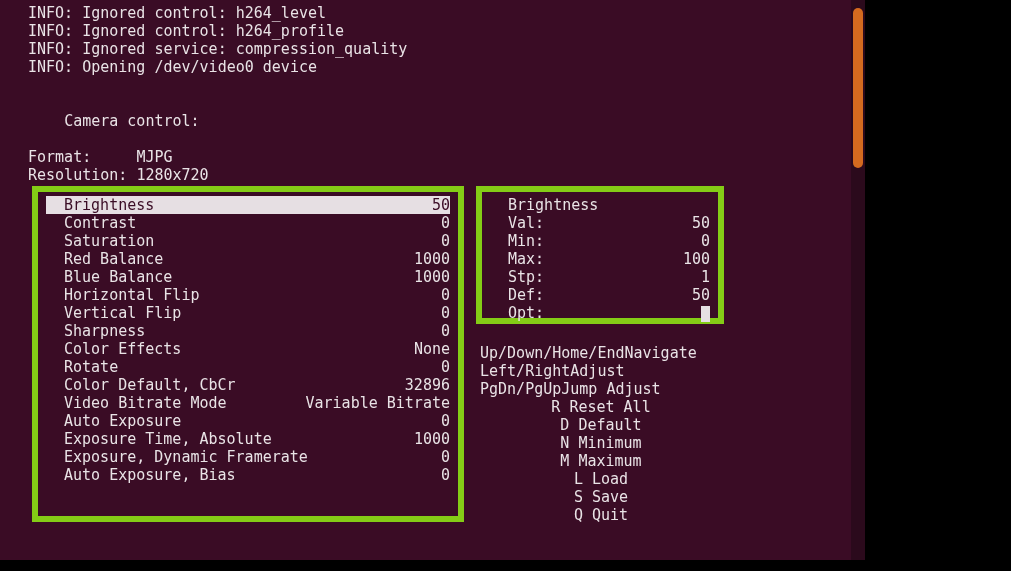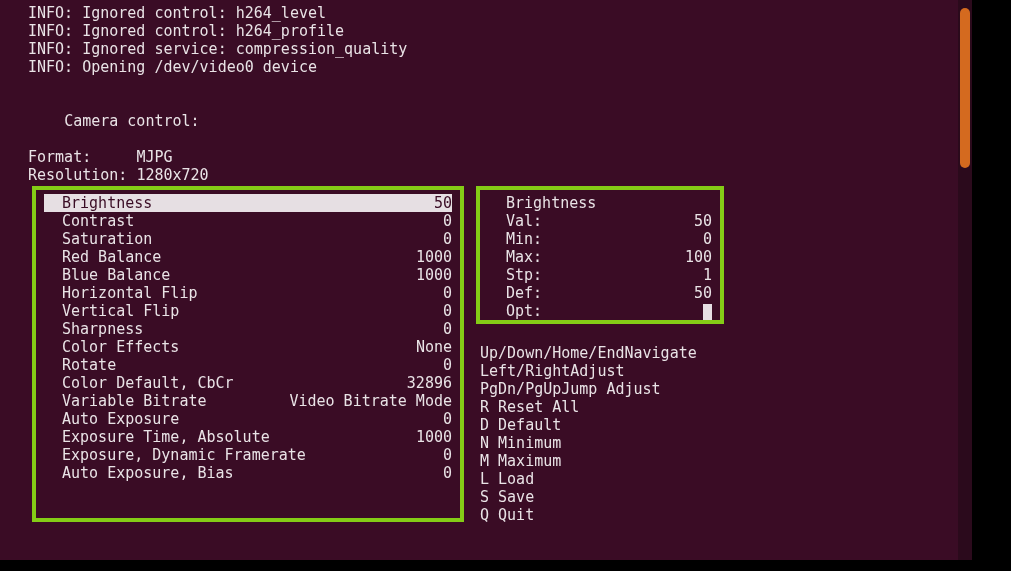--- a/index.html
+++ b/index.html
@@ -8,42 +8,42 @@
     font-family: "DejaVu Sans Mono", "Liberation Mono", Consolas, monospace;
     font-size: 15px;
     line-height: 18px;
     width: 1011px;
     height: 571px;
     overflow: hidden;
   }
   .terminal {
     background: #3a0c25;
     color: #e9e3e6;
-    width: 972px;
+    width: 865px;
     height: 560px;
     position: relative;
     padding: 4px 0 0 0;
   }
   .scrollbar {
     position: absolute;
     right: 0; top: 0; bottom: 0;
     width: 14px;
     background: #2b0a1c;
   }
   .scrollbar-thumb {
     position: absolute;
     left: 2px; right: 2px;
     top: 8px; height: 160px;
     background: #d46a1f;
     border-radius: 5px;
   }
   .log-line, .info-line { white-space: pre; padding: 0 10px 0 28px; }
   .boxes { position: relative; margin-top: 2px; }
   .box {
-    border: 4px solid #84cc16;
+    border: 6px solid #84cc16;
     position: absolute;
   }
   .box-left {
     left: 32px; top: 0;
     width: 432px;
     height: 336px;
     padding: 4px 8px;
   }
   .box-right {
     left: 476px; top: 0;
@@ -66,21 +66,21 @@
     background: #e6dfe3;
     vertical-align: middle;
   }
   .help {
     position: absolute;
     left: 480px;
     top: 158px;
     white-space: pre;
   }
   .help-line { display: flex; width: 242px; height: 18px; }
-  .help-line.single { justify-content: flex-start; }
+  .help-line.single { justify-content: center; }
 </style>
 </head>
 <body>
 
 <div class="terminal">
   <div class="scrollbar">
     <div class="scrollbar-thumb"></div>
   </div>
 
   <div id="log">
@@ -104,21 +104,21 @@
         <div class="row"><span>Contrast</span><span>0</span></div>
         <div class="row"><span>Saturation</span><span>0</span></div>
         <div class="row"><span>Red Balance</span><span>1000</span></div>
         <div class="row"><span>Blue Balance</span><span>1000</span></div>
         <div class="row"><span>Horizontal Flip</span><span>0</span></div>
         <div class="row"><span>Vertical Flip</span><span>0</span></div>
         <div class="row"><span>Sharpness</span><span>0</span></div>
         <div class="row"><span>Color Effects</span><span>None</span></div>
         <div class="row"><span>Rotate</span><span>0</span></div>
         <div class="row"><span>Color Default, CbCr</span><span>32896</span></div>
-        <div class="row"><span>Variable Bitrate</span><span>Video Bitrate Mode</span></div>
+        <div class="row"><span>Video Bitrate Mode</span><span>Variable Bitrate</span></div>
         <div class="row"><span>Auto Exposure</span><span>0</span></div>
         <div class="row"><span>Exposure Time, Absolute</span><span>1000</span></div>
         <div class="row"><span>Exposure, Dynamic Framerate</span><span>0</span></div>
         <div class="row"><span>Auto Exposure, Bias</span><span>0</span></div>
       </div>
     <div class="box box-right" id="detail-box">
         <div class="detail-row"><span class="k">Brightness</span></div>
         <div class="detail-row"><span class="k">Val:</span><span>50</span></div>
         <div class="detail-row"><span class="k">Min:</span><span>0</span></div>
         <div class="detail-row"><span class="k">Max:</span><span>100</span></div>

